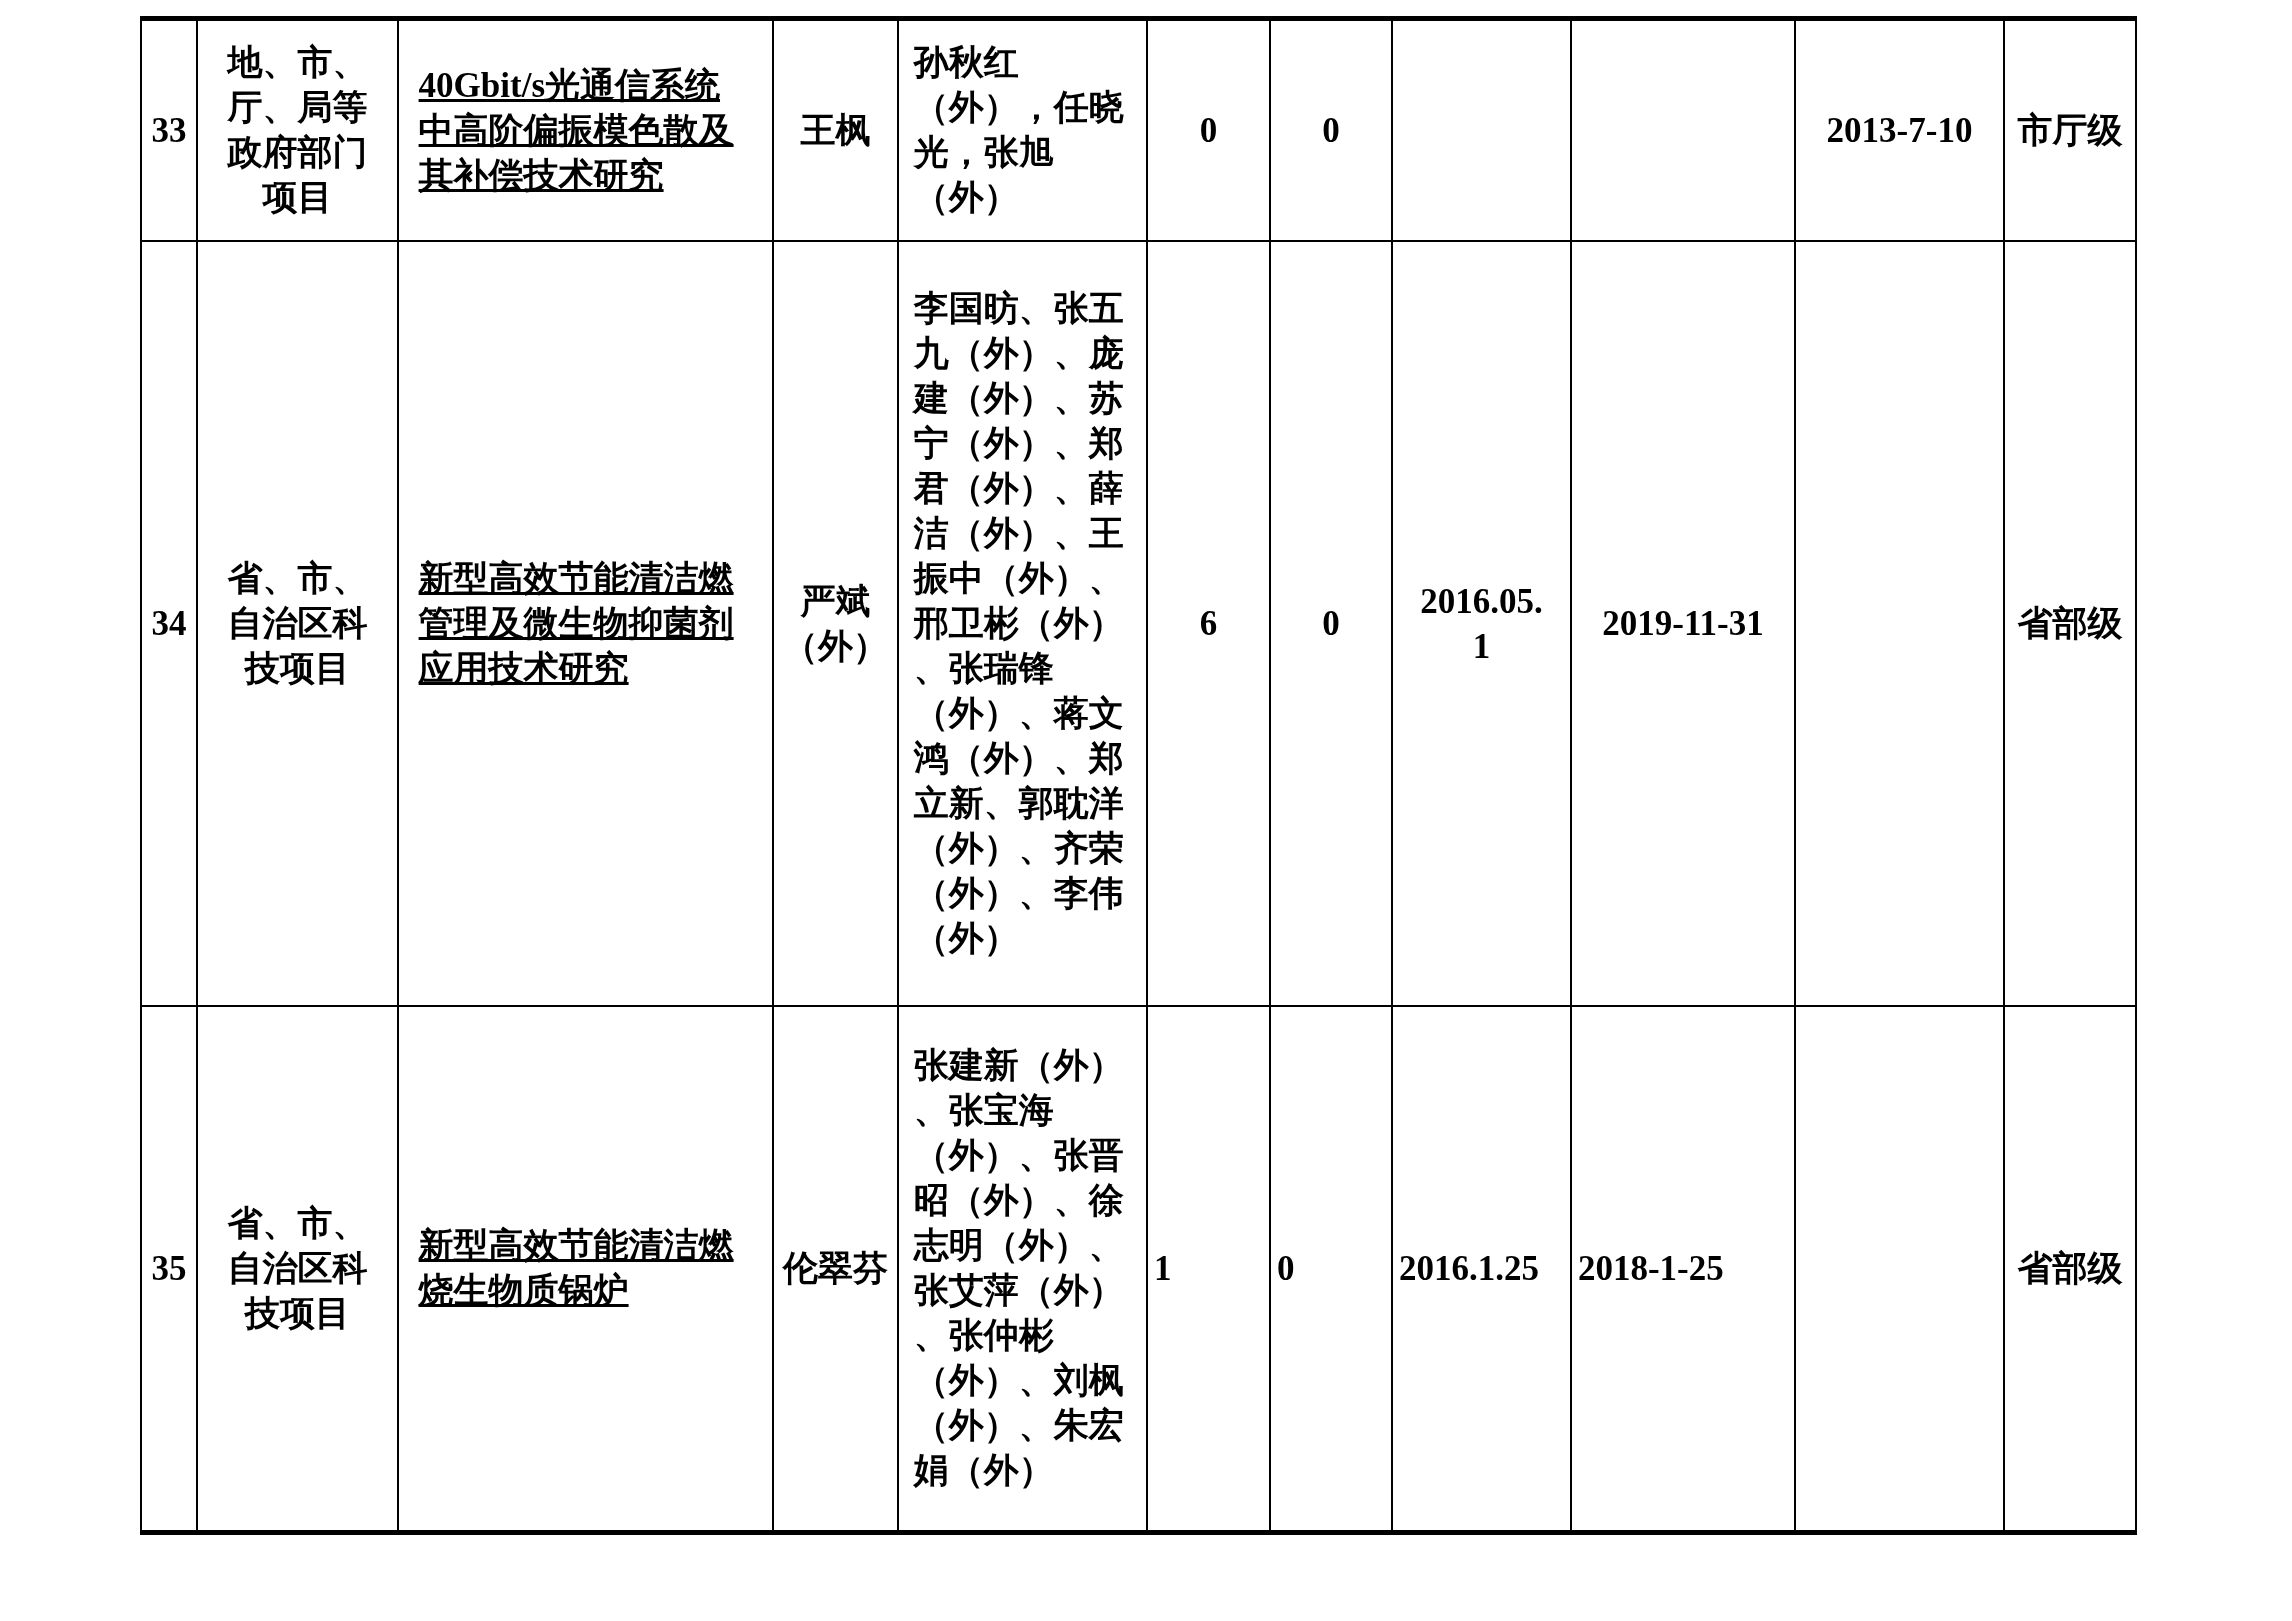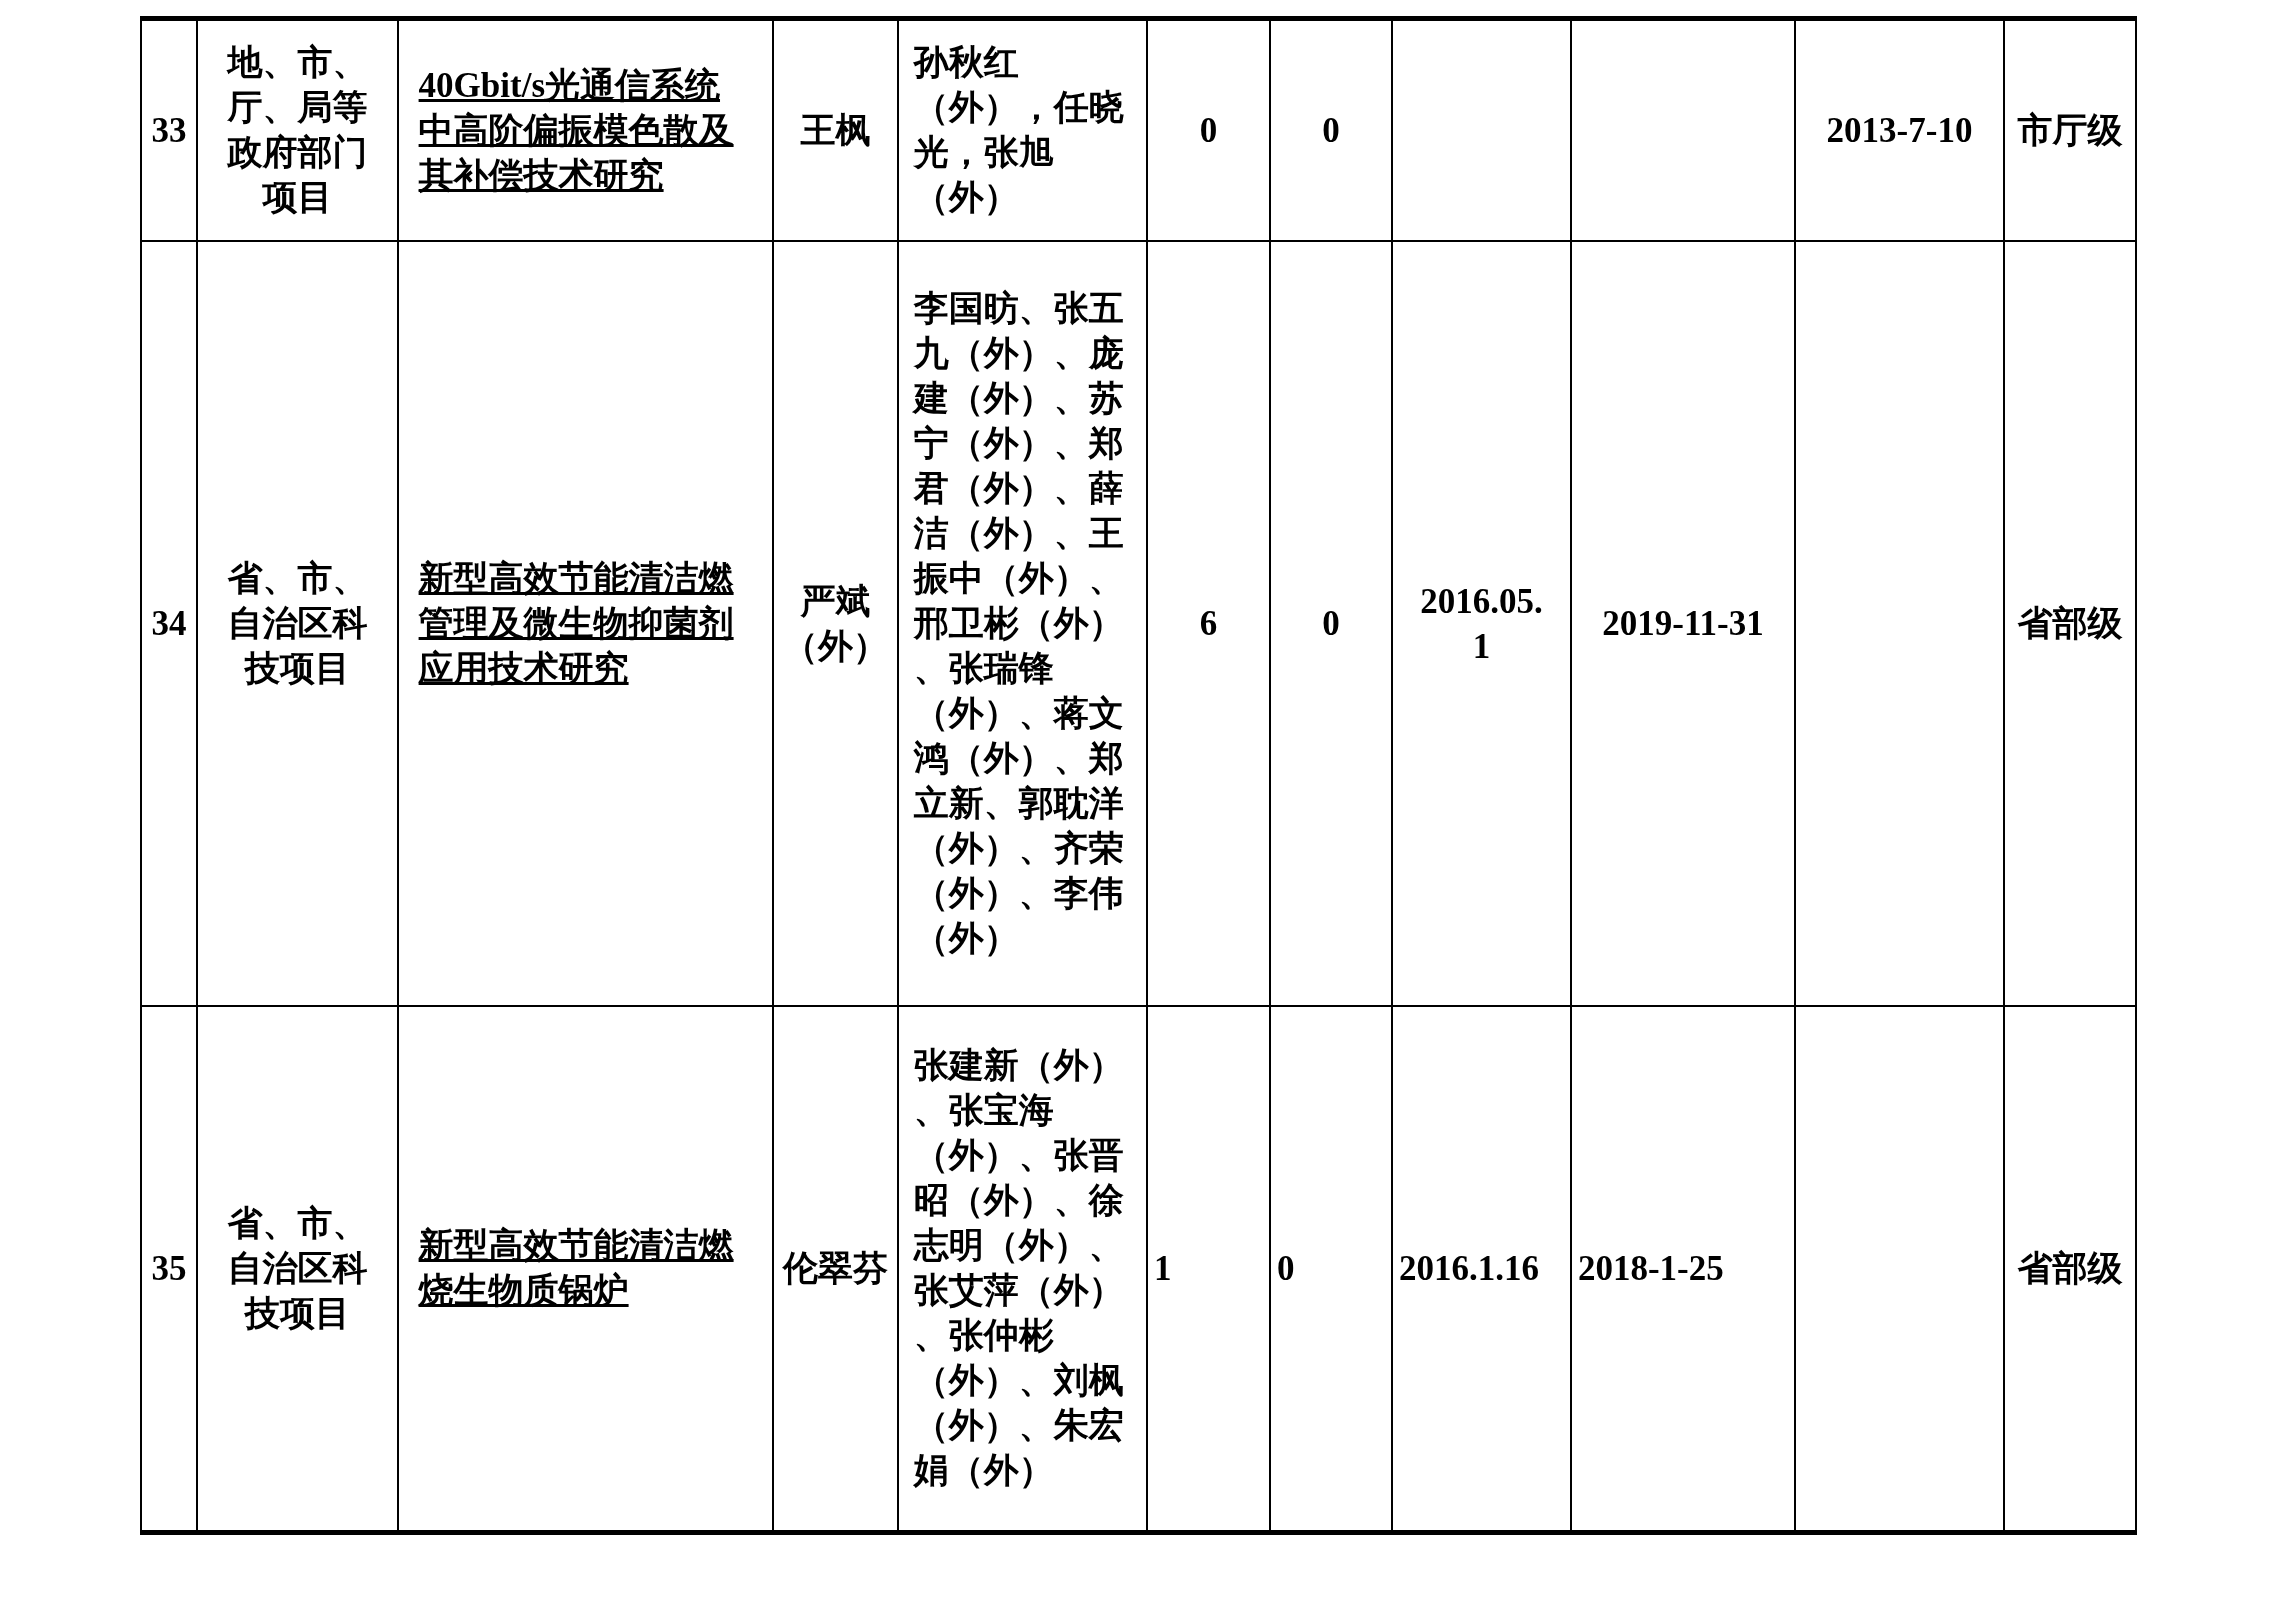--- a/index.html
+++ b/index.html
@@ -116,21 +116,21 @@
 （外）、张晋
 昭（外）、徐
 志明（外）、
 张艾萍（外）
 、张仲彬
 （外）、刘枫
 （外）、朱宏
 娟（外）</td>
         <td class="al pad-s">1</td>
         <td class="al pad-s">0</td>
-        <td class="al pad-s">2016.1.16</td>
+        <td class="al pad-s">2016.1.25</td>
         <td class="al pad-s">2018-1-25</td>
         <td class="ac pad-s"></td>
         <td class="ac pad-s">省部级</td>
       </tr>
     </tbody>
   </table>
 </div>
 
 
 </body></html>

